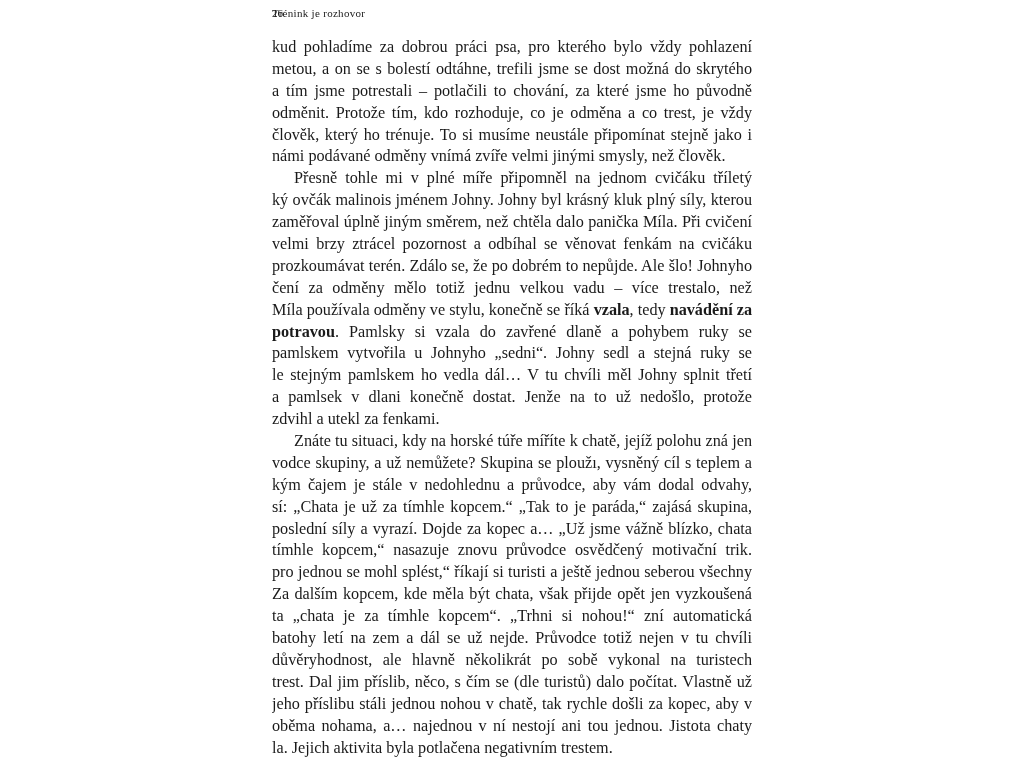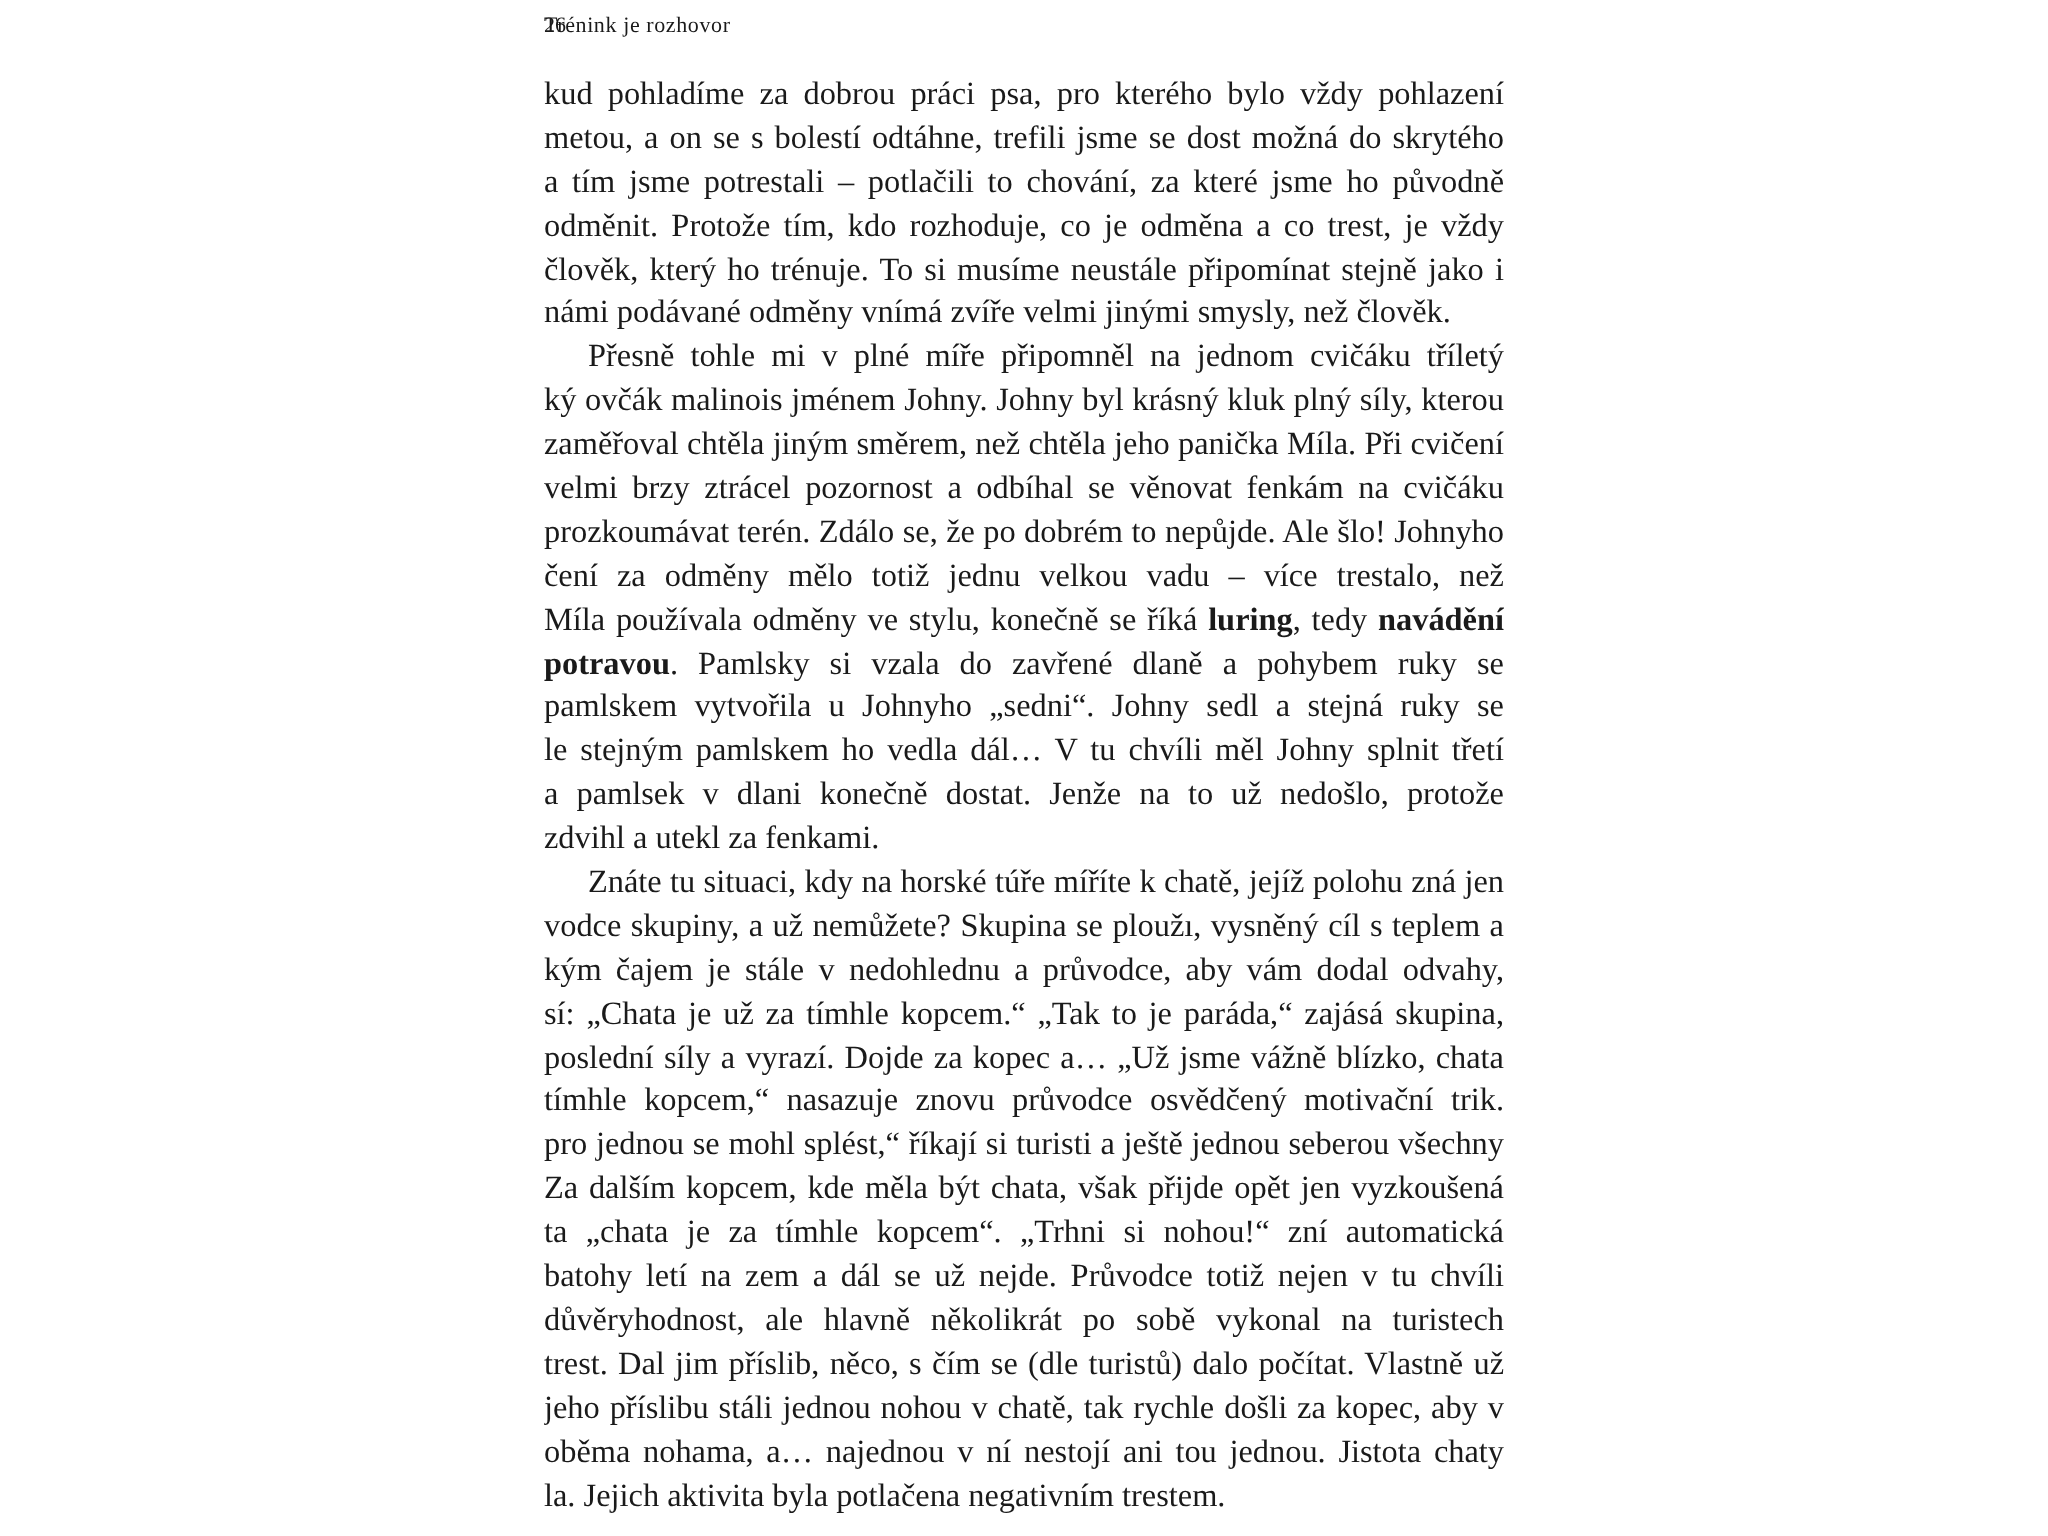--- a/index.html
+++ b/index.html
@@ -27,25 +27,25 @@
   </div>
   <div class="body" id="body">
       <div class="line" style="white-space: normal; overflow: hidden;">kud pohladíme za dobrou práci psa, pro kterého bylo vždy pohlazení nejvyšší</div>
       <div class="line" style="white-space: normal; overflow: hidden;">metou, a on se s bolestí odtáhne, trefili jsme se dost možná do skrytého zranění</div>
       <div class="line" style="white-space: normal; overflow: hidden;">a tím jsme potrestali – potlačili to chování, za které jsme ho původně chtěli</div>
       <div class="line" style="white-space: normal; overflow: hidden;">odměnit. Protože tím, kdo rozhoduje, co je odměna a co trest, je vždy zvíře, ne</div>
       <div class="line" style="white-space: normal; overflow: hidden;">člověk, který ho trénuje. To si musíme neustále připomínat stejně jako i to, že</div>
       <div class="line last" style="white-space: normal; overflow: hidden;">námi podávané odměny vnímá zvíře velmi jinými smysly, než člověk.</div>
       <div class="line indent" style="white-space: normal; overflow: hidden;">Přesně tohle mi v plné míře připomněl na jednom cvičáku tříletý belgic-</div>
       <div class="line" style="white-space: normal; overflow: hidden;">ký ovčák malinois jménem Johny. Johny byl krásný kluk plný síly, kterou ale</div>
-      <div class="line" style="white-space: normal; overflow: hidden;">zaměřoval chtěla jiným směrem, než chtěla jeho panička Míla. Při cvičení</div>
+      <div class="line" style="white-space: normal; overflow: hidden;">zaměřoval úplně jiným směrem, než chtěla dalo panička Míla. Při cvičení</div>
       <div class="line" style="white-space: normal; overflow: hidden;">velmi brzy ztrácel pozornost a odbíhal se věnovat fenkám na cvičáku nebo</div>
       <div class="line" style="white-space: normal; overflow: hidden;">prozkoumávat terén. Zdálo se, že po dobrém to nepůjde. Ale šlo! Johnyho cvi-</div>
       <div class="line" style="white-space: normal; overflow: hidden;">čení za odměny mělo totiž jednu velkou vadu – více trestalo, než odměňovalo.</div>
-      <div class="line" style="white-space: normal; overflow: hidden;"><span>Míla používala odměny ve stylu, konečně se říká </span><b>luring</b><span>, tedy </span><b>navádění za</b></div>
+      <div class="line" style="white-space: normal; overflow: hidden;"><span>Míla používala odměny ve stylu, konečně se říká </span><b>vzala</b><span>, tedy </span><b>navádění za</b></div>
       <div class="line" style="white-space: normal; overflow: hidden;"><b>potravou</b><span>. Pamlsky si vzala do zavřené dlaně a pohybem ruky se schovaným</span></div>
       <div class="line" style="white-space: normal; overflow: hidden;">pamlskem vytvořila u Johnyho „sedni“. Johny sedl a stejná ruky se stejným</div>
       <div class="line" style="white-space: normal; overflow: hidden;">le stejným pamlskem ho vedla dál… V tu chvíli měl Johny splnit třetí povel</div>
       <div class="line" style="white-space: normal; overflow: hidden;">a pamlsek v dlani konečně dostat. Jenže na to už nedošlo, protože mezitím se</div>
       <div class="line last" style="white-space: normal; overflow: hidden;">zdvihl a utekl za fenkami.</div>
       <div class="line indent" style="white-space: normal; overflow: hidden;">Znáte tu situaci, kdy na horské túře míříte k chatě, jejíž polohu zná jen prů-</div>
       <div class="line" style="white-space: normal; overflow: hidden;">vodce skupiny, a už nemůžete? Skupina se ploužı, vysněný cíl s teplem a hor-</div>
       <div class="line" style="white-space: normal; overflow: hidden;">kým čajem je stále v nedohlednu a průvodce, aby vám dodal odvahy, prohlá-</div>
       <div class="line" style="white-space: normal; overflow: hidden;">sí: „Chata je už za tímhle kopcem.“ „Tak to je paráda,“ zajásá skupina, sebere</div>
       <div class="line" style="white-space: normal; overflow: hidden;">poslední síly a vyrazí. Dojde za kopec a… „Už jsme vážně blízko, chata je za</div>

